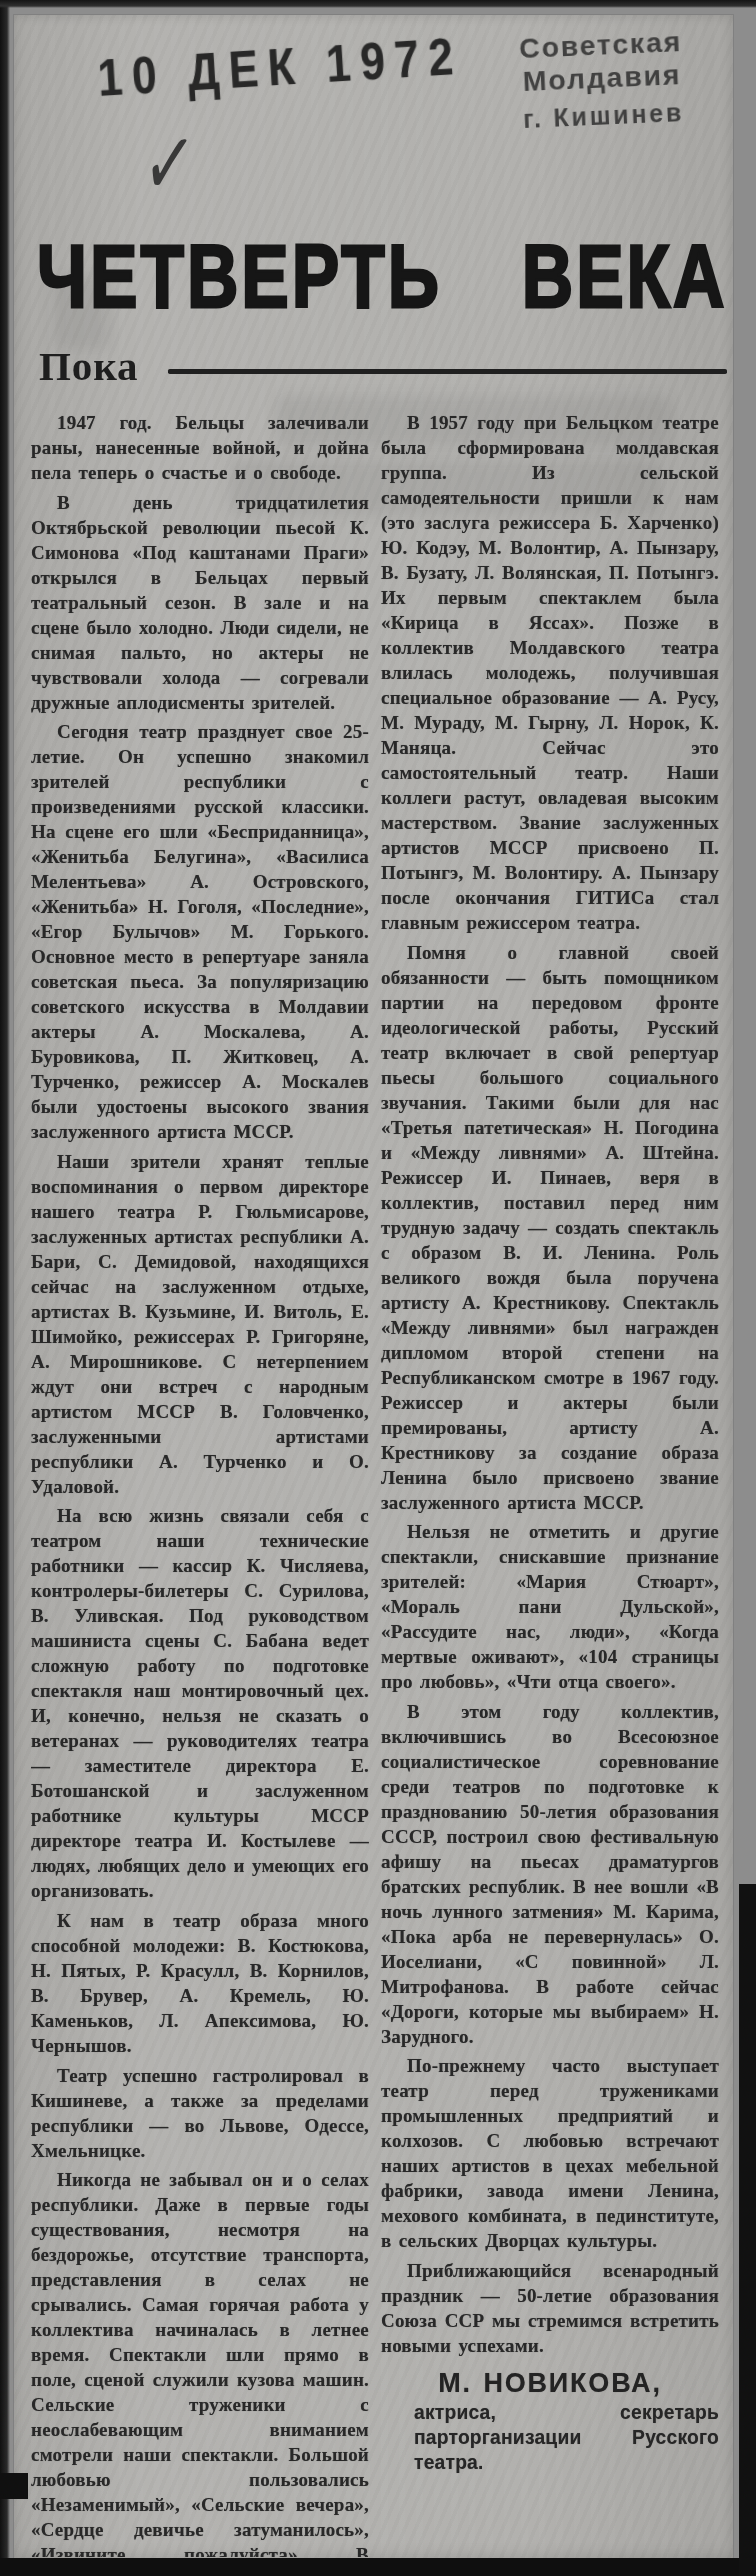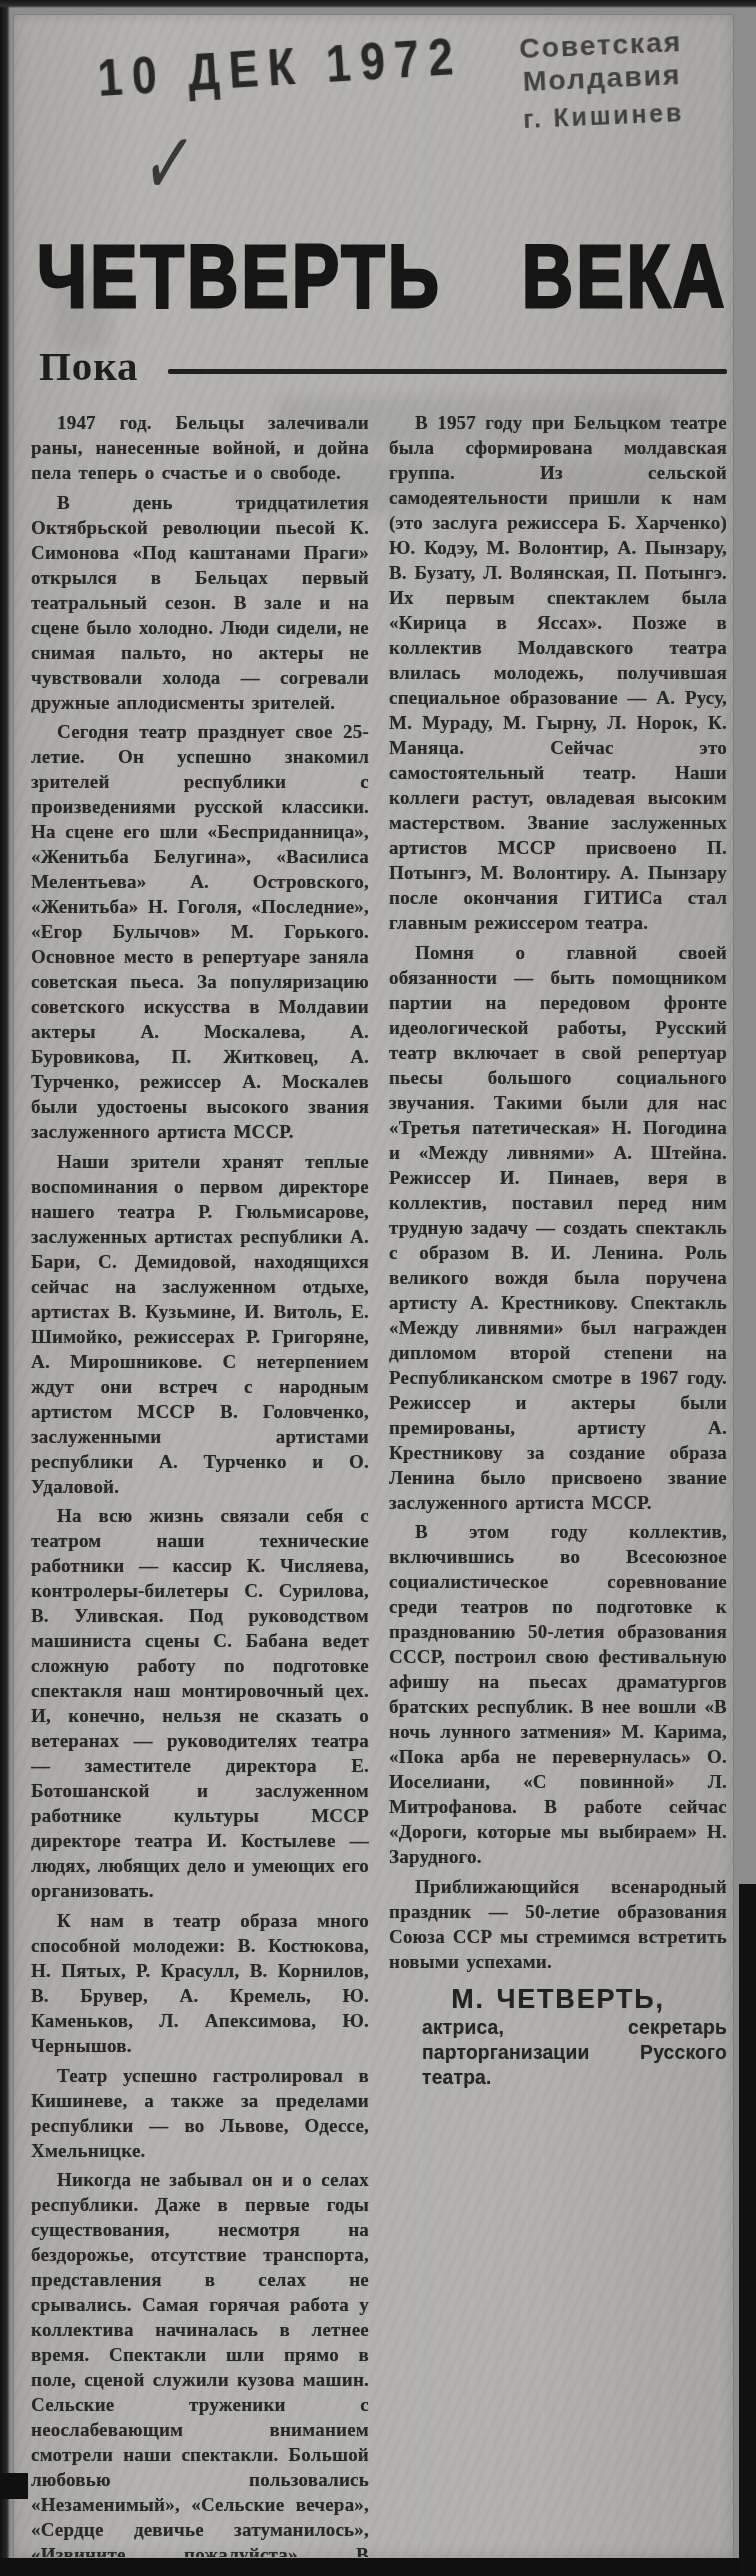--- a/index.html
+++ b/index.html
@@ -76,21 +76,21 @@
 
   
   .ghost{position:absolute;background:rgba(55,55,55,0.085);filter:blur(6.4px);border-radius:9.2px;}
   .ghost1{left:276px;top:396px;width:396px;height:51px;}
   .ghost2{left:230px;top:460px;width:432px;height:55px;}
   .ghost3{left:55px;top:276px;width:55px;height:74px;}
 
   
   .columns{
     position:absolute;left:31px;top:410px;width:699px;height:2147px;
-    display:flex;gap:20px;overflow:hidden;
+    display:flex;gap:12px;overflow:hidden;
   }
   .col{width:338px;
     font-size:19px;line-height:25px;font-weight:700;color:#282828;
     text-align:justify;word-spacing:2.3px;letter-spacing:0.2px;
     text-shadow:0 0 0.8px rgba(40,40,40,0.45);
   }
   .par{margin:0 0 4.6px 0;text-indent:26px;}
   .par.no-indent{text-indent:0;}
 
   .sig-name{
@@ -147,24 +147,26 @@
       <p class="par">Наши зрители хранят теплые воспоминания о первом директоре нашего театра Р. Гюльмисарове, заслуженных артистах республики А. Бари, С. Демидовой, находящихся сейчас на заслуженном отдыхе, артистах В. Кузьмине, И. Витоль, Е. Шимойко, режиссерах Р. Григоряне, А. Мирошникове. С нетерпением ждут они встреч с народным артистом МССР В. Головченко, заслуженными артистами республики А. Турченко и О. Удаловой.</p>
       <p class="par">На всю жизнь связали себя с театром наши технические работники — кассир К. Числяева, контролеры-билетеры С. Сурилова, В. Уливская. Под руководством машиниста сцены С. Бабана ведет сложную работу по подготовке спектакля наш монтировочный цех. И, конечно, нельзя не сказать о ветеранах — руководителях театра — заместителе директора Е. Ботошанской и заслуженном работнике культуры МССР директоре театра И. Костылеве — людях, любящих дело и умеющих его организовать.</p>
       <p class="par">К нам в театр образа много способной молодежи: В. Костюкова, Н. Пятых, Р. Красулл, В. Корнилов, В. Брувер, А. Кремель, Ю. Каменьков, Л. Апексимова, Ю. Чернышов.</p>
       <p class="par">Театр успешно гастролировал в Кишиневе, а также за пределами республики — во Львове, Одессе, Хмельницке.</p>
       <p class="par">Никогда не забывал он и о селах республики. Даже в первые годы существования, несмотря на бездорожье, отсутствие транспорта, представления в селах не срывались. Самая горячая работа у коллектива начиналась в летнее время. Спектакли шли прямо в поле, сценой служили кузова машин. Сельские труженики с неослабевающим вниманием смотрели наши спектакли. Большой любовью пользовались «Незаменимый», «Сельские вечера», «Сердце девичье затуманилось», «Извините, пожалуйста». В воскресные дни спектакли превращались в настоящие праздники. На полянах, где сооружалась сцена, собирались сотни людей. Особен-</p>
     </div>
 
     <div class="col">
       <p class="par">В 1957 году при Бельцком театре была сформирована молдавская группа. Из сельской самодеятельности пришли к нам (это заслуга режиссера Б. Харченко) Ю. Кодэу, М. Волонтир, А. Пынзару, В. Бузату, Л. Волянская, П. Потынгэ. Их первым спектаклем была «Кирица в Яссах». Позже в коллектив Молдавского театра влилась молодежь, получившая специальное образование — А. Русу, М. Мураду, М. Гырну, Л. Норок, К. Маняца. Сейчас это самостоятельный театр. Наши коллеги растут, овладевая высоким мастерством. Звание заслуженных артистов МССР присвоено П. Потынгэ, М. Волонтиру. А. Пынзару после окончания ГИТИСа стал главным режиссером театра.</p>
       <p class="par">Помня о главной своей обязанности — быть помощником партии на передовом фронте идеологической работы, Русский театр включает в свой репертуар пьесы большого социального звучания. Такими были для нас «Третья патетическая» Н. Погодина и «Между ливнями» А. Штейна. Режиссер И. Пинаев, веря в коллектив, поставил перед ним трудную задачу — создать спектакль с образом В. И. Ленина. Роль великого вождя была поручена артисту А. Крестникову. Спектакль «Между ливнями» был награжден дипломом второй степени на Республиканском смотре в 1967 году. Режиссер и актеры были премированы, артисту А. Крестникову за создание образа Ленина было присвоено звание заслуженного артиста МССР.</p>
+      <p class="par">Нельзя не отметить и другие спектакли, снискавшие признание зрителей: «Мария Стюарт», «Мораль пани Дульской», «Рассудите нас, люди», «Когда мертвые оживают», «104 страницы про любовь», «Чти отца своего».</p>
       <p class="par">В этом году коллектив, включившись во Всесоюзное социалистическое соревнование среди театров по подготовке к празднованию 50-летия образования СССР, построил свою фестивальную афишу на пьесах драматургов братских республик. В нее вошли «В ночь лунного затмения» М. Карима, «Пока арба не перевернулась» О. Иоселиани, «С повинной» Л. Митрофанова. В работе сейчас «Дороги, которые мы выбираем» Н. Зарудного.</p>
+      <p class="par">По-прежнему часто выступает театр перед тружениками промышленных предприятий и колхозов. С любовью встречают наших артистов в цехах мебельной фабрики, завода имени Ленина, мехового комбината, в пединституте, в сельских Дворцах культуры.</p>
       <p class="par">Приближающийся всенародный праздник — 50-летие образования Союза ССР мы стремимся встретить новыми успехами.</p>
 
-      <p class="sig-name">М. ЧЕТВЕРТЬ,</p>
+      <p class="sig-name">М. НОВИКОВА,</p>
       <p class="sig-role">актриса, секретарь парторганизации Русского театра.</p>
 
     </div>
 
   </div>
 
 </div>
 
 
 </body></html>

